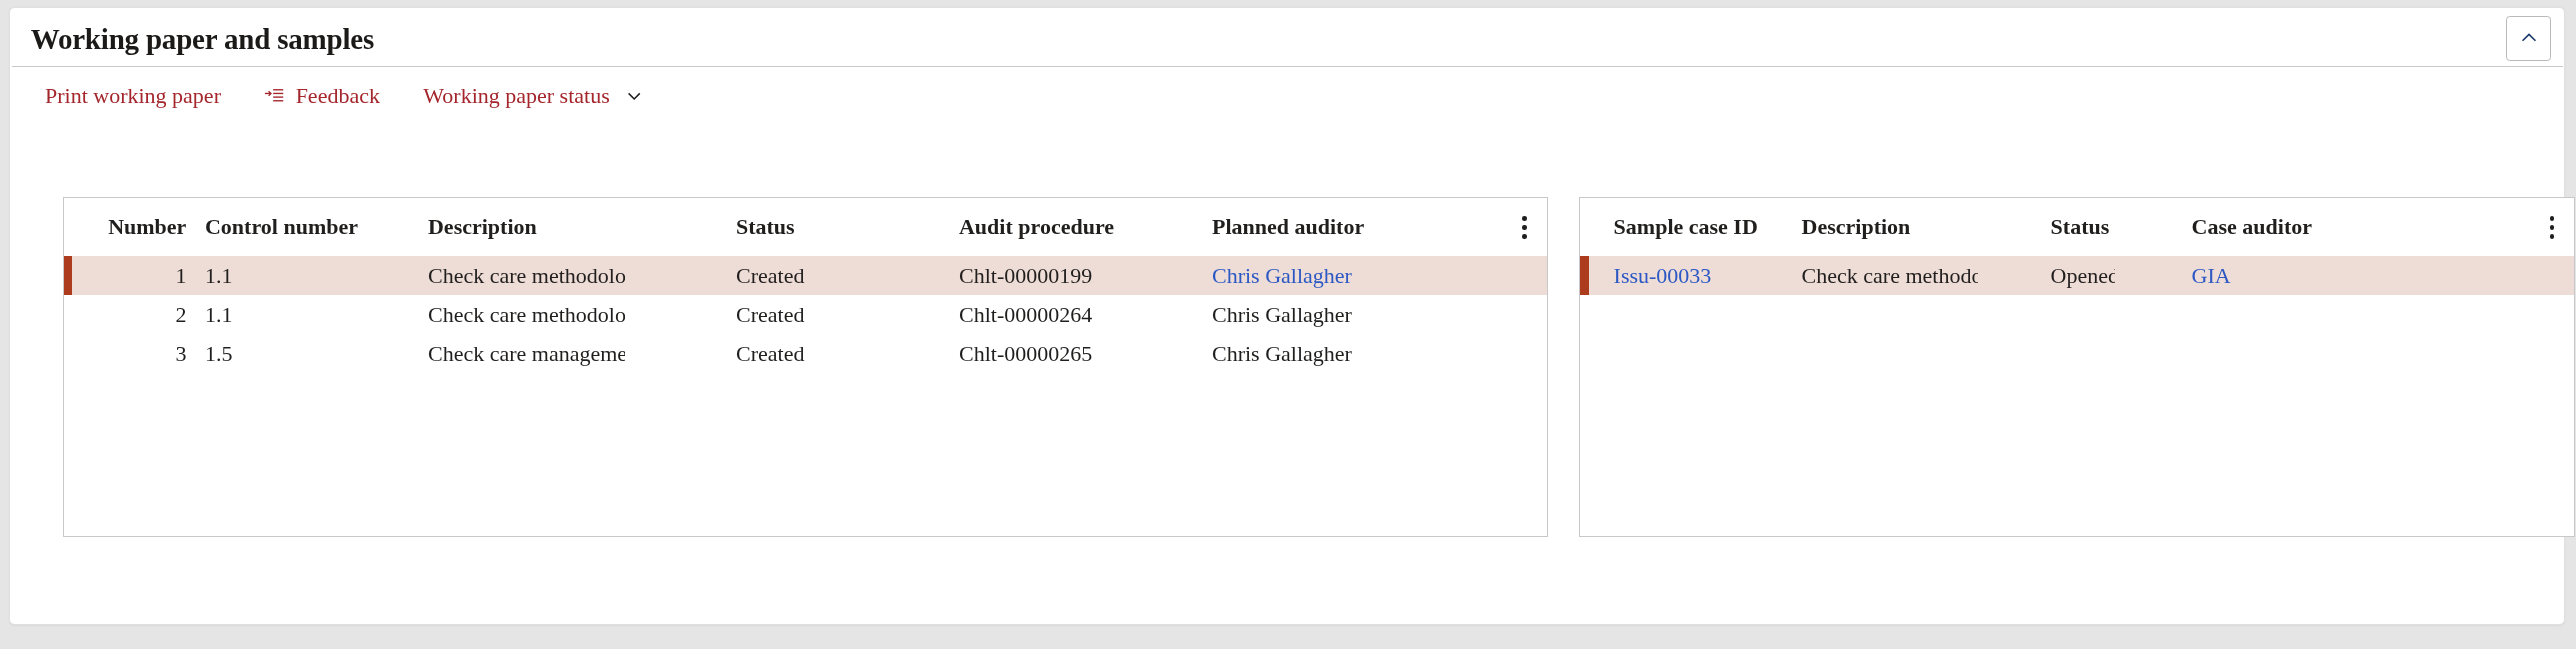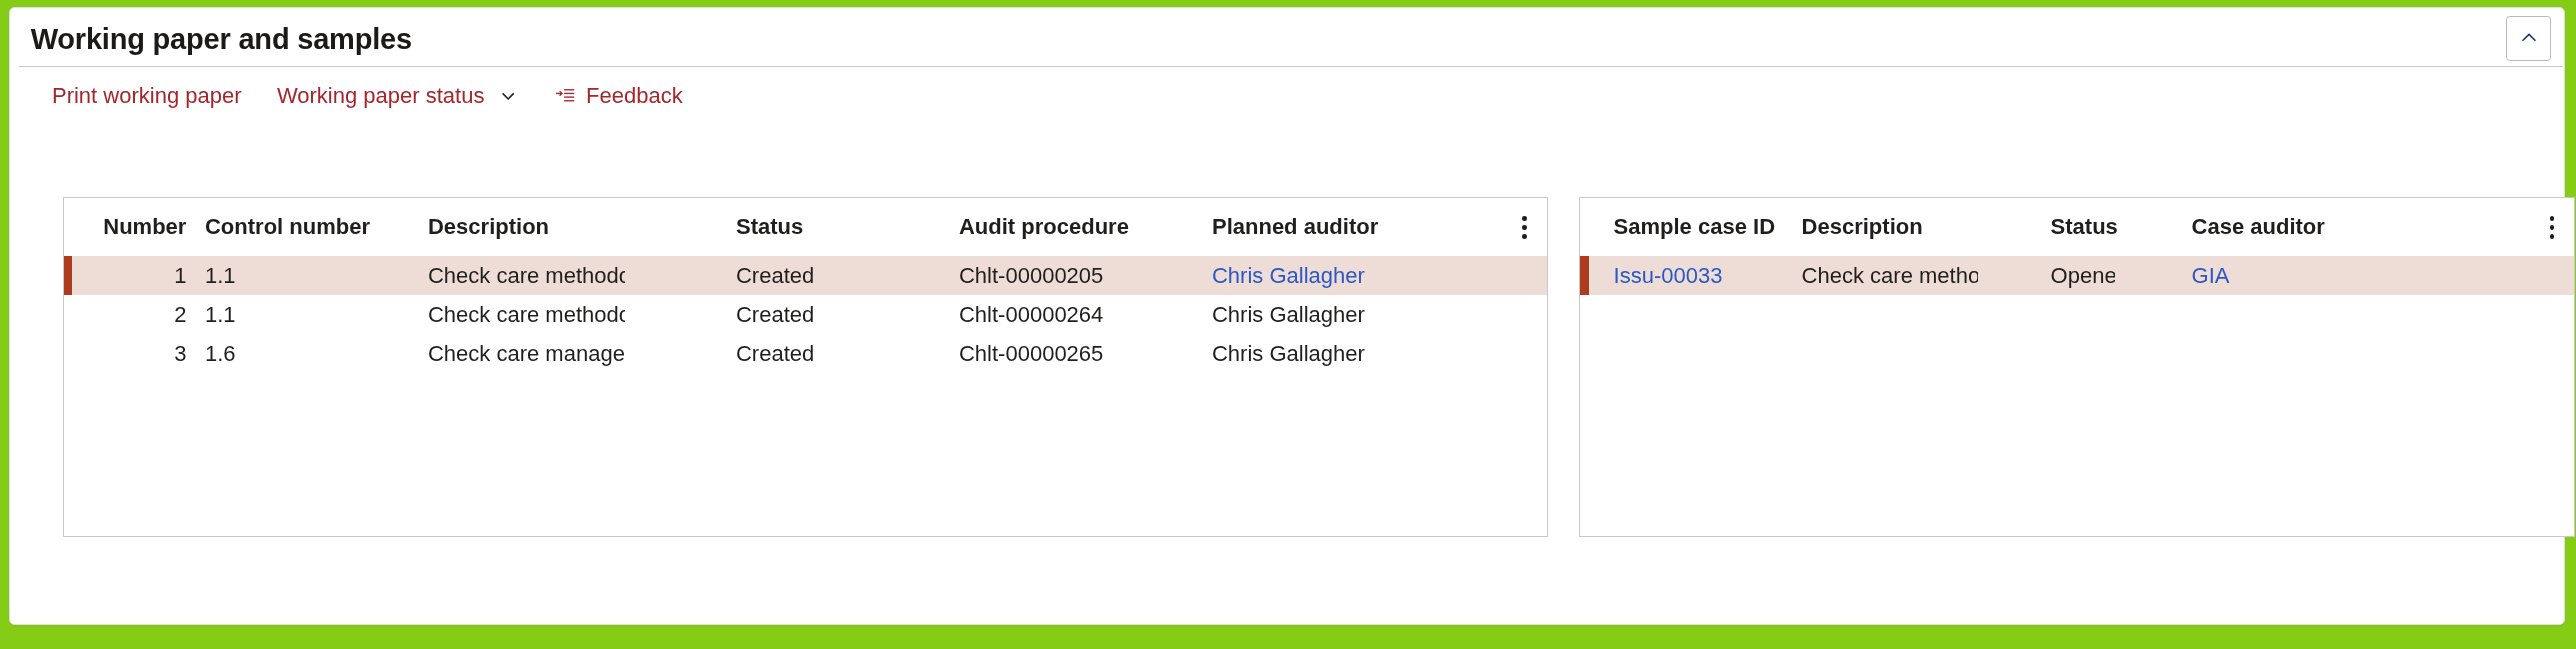--- a/index.html
+++ b/index.html
@@ -12,22 +12,23 @@
     height: 649px;
     font-family: "Liberation Sans", sans-serif;
     -webkit-font-smoothing: antialiased;
   }
 
   
   .page {
     position: relative;
     width: 2576px;
     height: 649px;
-    background: #84cc16;
+    background: #e5e5e5;
     overflow: hidden;
+    font-family: Liberation Serif, serif;
   }
 
   
   .card {
     position: absolute;
     left: 9.3px;
     top: 7.4px;
     width: 2556px;
     height: 618px;
     background: #ffffff;
@@ -65,30 +66,31 @@
     align-items: center;
     justify-content: center;
     cursor: pointer;
     box-sizing: border-box;
   }
   .collapse-btn svg { display: block; }
 
   
   .toolbar {
     position: absolute;
-    left: 9px;
+    left: 2px;
     top: 58px;
     right: 0.9px;
     height: 58px;
     border-top: 0.9px solid #c8c8c8;
     background: #ffffff;
     display: flex;
     align-items: center;
     padding-left: 15px;
     box-sizing: border-box;
+    gap: 8px;
   }
   .tb-btn {
     display: flex;
     align-items: center;
     gap: 9.3px;
     height: 50px;
     padding: 0 16.7px;
     color: #a4262c;
     font-size: 22px;
     white-space: nowrap;
@@ -255,43 +257,43 @@
         </span>
       </div>
     </div>
 
     <div class="toolbar">
 
       <div class="tb-btn">
         <span>Print working paper</span>
       </div>
 
-
-      <div class="tb-btn">
-        <span>Working paper status</span>
-        <span class="chev">
-          <svg width="20.4" height="20.4" viewBox="0 0 22 22" aria-hidden="true">
-            <polyline points="5,8 11,14 17,8" fill="none" stroke="#201f1e" stroke-width="1.7"></polyline>
-          </svg>
-        </span>
-      </div>
 
       <div class="tb-btn">
         <span class="glyph">
           <svg width="22" height="20.4" viewBox="0 0 24 22" aria-hidden="true">
             <line x1="1" y1="8" x2="7" y2="8" stroke="#a4262c" stroke-width="1.5"></line>
             <polyline points="5,5.6 7.6,8 5,10.4" fill="none" stroke="#a4262c" stroke-width="1.5"></polyline>
             <line x1="10" y1="4" x2="21" y2="4" stroke="#a4262c" stroke-width="1.5"></line>
             <line x1="10" y1="8" x2="21" y2="8" stroke="#a4262c" stroke-width="1.5"></line>
             <line x1="10" y1="12" x2="21" y2="12" stroke="#a4262c" stroke-width="1.5"></line>
             <line x1="10" y1="16" x2="21" y2="16" stroke="#a4262c" stroke-width="1.5"></line>
           </svg>
         </span>
         <span>Feedback</span>
       </div>
+
+      <div class="tb-btn">
+        <span>Working paper status</span>
+        <span class="chev">
+          <svg width="20.4" height="20.4" viewBox="0 0 22 22" aria-hidden="true">
+            <polyline points="5,8 11,14 17,8" fill="none" stroke="#201f1e" stroke-width="1.7"></polyline>
+          </svg>
+        </span>
+      </div>
     </div>
 
     <div class="grids">
 
       <div class="grid grid-left">
 
         <div class="ghead">
           <div class="lead-pad"></div>
           <div class="hcell c-number num">Number</div>
           <div class="hcell c-control">Control number</div>
@@ -316,21 +318,21 @@
         <div class="grow selected">
           <div class="selbar"></div>
           <div class="lead-pad"></div>
           <div class="cell c-number num">1</div>
           <div class="cell c-control">1.1</div>
           <div class="spacer-1"></div>
           <div class="cell c-desc">Check care methodology</div>
           <div class="spacer-2"></div>
           <div class="cell c-status">Created</div>
           <div class="spacer-3"></div>
-          <div class="cell c-audit">Chlt-00000205</div>
+          <div class="cell c-audit">Chlt-00000199</div>
           <div class="spacer-4"></div>
           <div class="cell c-auditor"><span class="link">Chris Gallagher</span></div>
         </div>
 
         <div class="grow">
           <div class="selbar"></div>
           <div class="lead-pad"></div>
           <div class="cell c-number num">2</div>
           <div class="cell c-control">1.1</div>
           <div class="spacer-1"></div>
@@ -340,21 +342,21 @@
           <div class="spacer-3"></div>
           <div class="cell c-audit">Chlt-00000264</div>
           <div class="spacer-4"></div>
           <div class="cell c-auditor">Chris Gallagher</div>
         </div>
 
         <div class="grow">
           <div class="selbar"></div>
           <div class="lead-pad"></div>
           <div class="cell c-number num">3</div>
-          <div class="cell c-control">1.6</div>
+          <div class="cell c-control">1.5</div>
           <div class="spacer-1"></div>
           <div class="cell c-desc">Check care management</div>
           <div class="spacer-2"></div>
           <div class="cell c-status">Created</div>
           <div class="spacer-3"></div>
           <div class="cell c-audit">Chlt-00000265</div>
           <div class="spacer-4"></div>
           <div class="cell c-auditor">Chris Gallagher</div>
         </div>
       </div>

